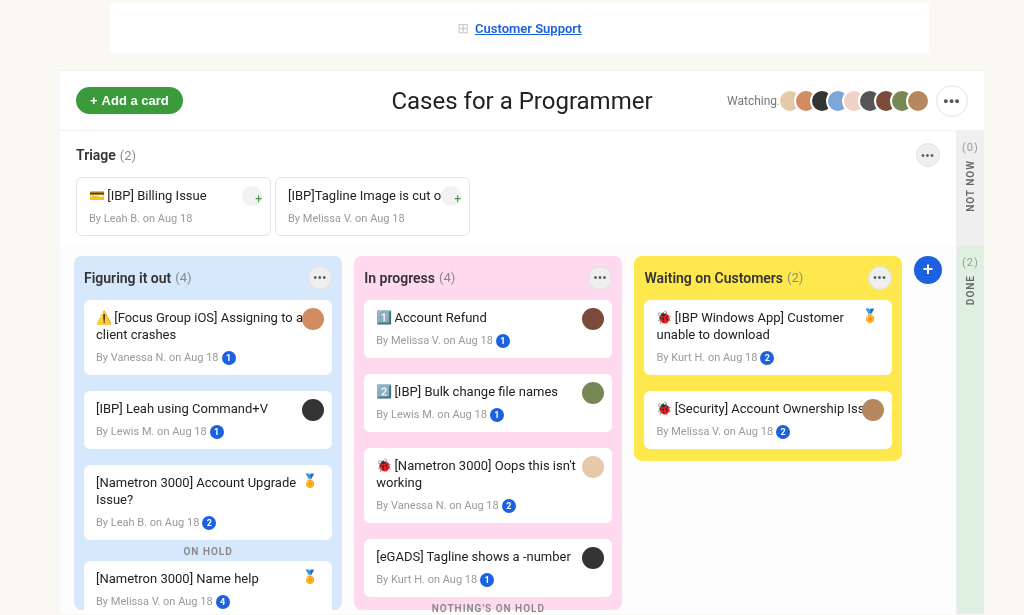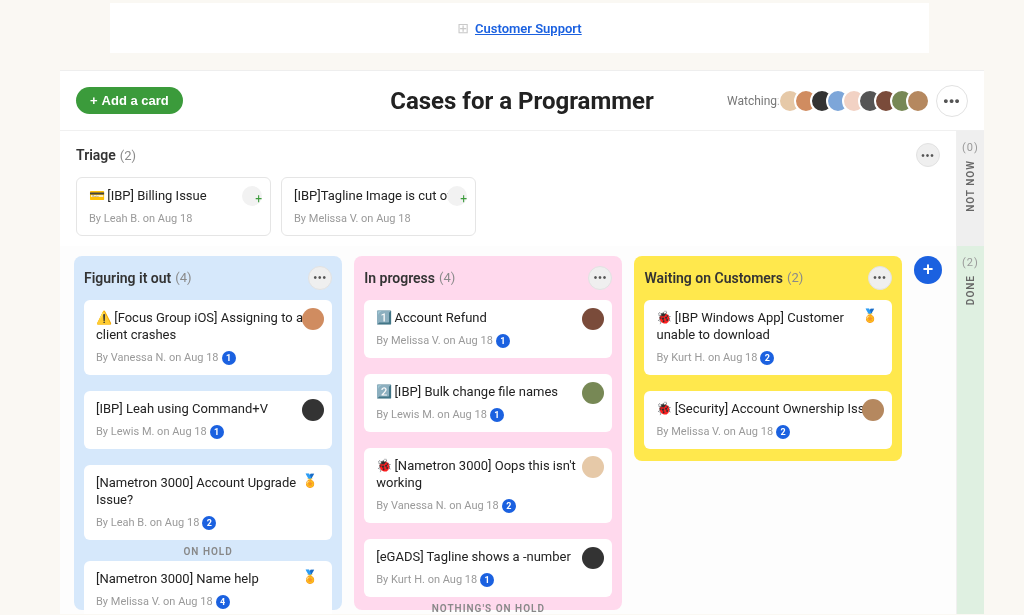--- a/index.html
+++ b/index.html
@@ -56,21 +56,21 @@
     display: inline-flex;
     align-items: center;
     gap: 4px;
     cursor: pointer;
   }
   .board-title {
     position: absolute;
     left: 50%;
     transform: translateX(-50%);
     font-size: 24px;
-    font-weight: 700;
+    font-weight: 400;
     color: #222;
   }
   .watch-wrap {
     margin-left: auto;
     display: flex;
     align-items: center;
     gap: 6px;
     font-size: 12px;
     color: #777;
   }
@@ -99,21 +99,21 @@
   .col-title { font-size: 14px; font-weight: 600; color: #333; }
   .col-count { color: #8a8a8a; margin-left: 4px; }
   .col-more {
     margin-left: auto;
     width: 24px; height: 24px; border-radius: 50%;
     border: 1px solid #e2e2e2;
     display: inline-flex; align-items: center; justify-content: center;
     color: #555; font-size: 10px; letter-spacing: 1px;
     cursor: pointer;
   }
-  .triage-cards { display: flex; gap: 10px; align-items: flex-end; }
+  .triage-cards { display: flex; gap: 4px; align-items: flex-end; }
   .card {
     background: #fff;
     border: 1px solid #e5e5e5;
     border-radius: 6px;
     padding: 10px 12px;
     position: relative;
     cursor: pointer;
   }
   .triage-cards .card { width: 195px; }
   .card-title { font-size: 13px; color: #222; line-height: 1.3; }

